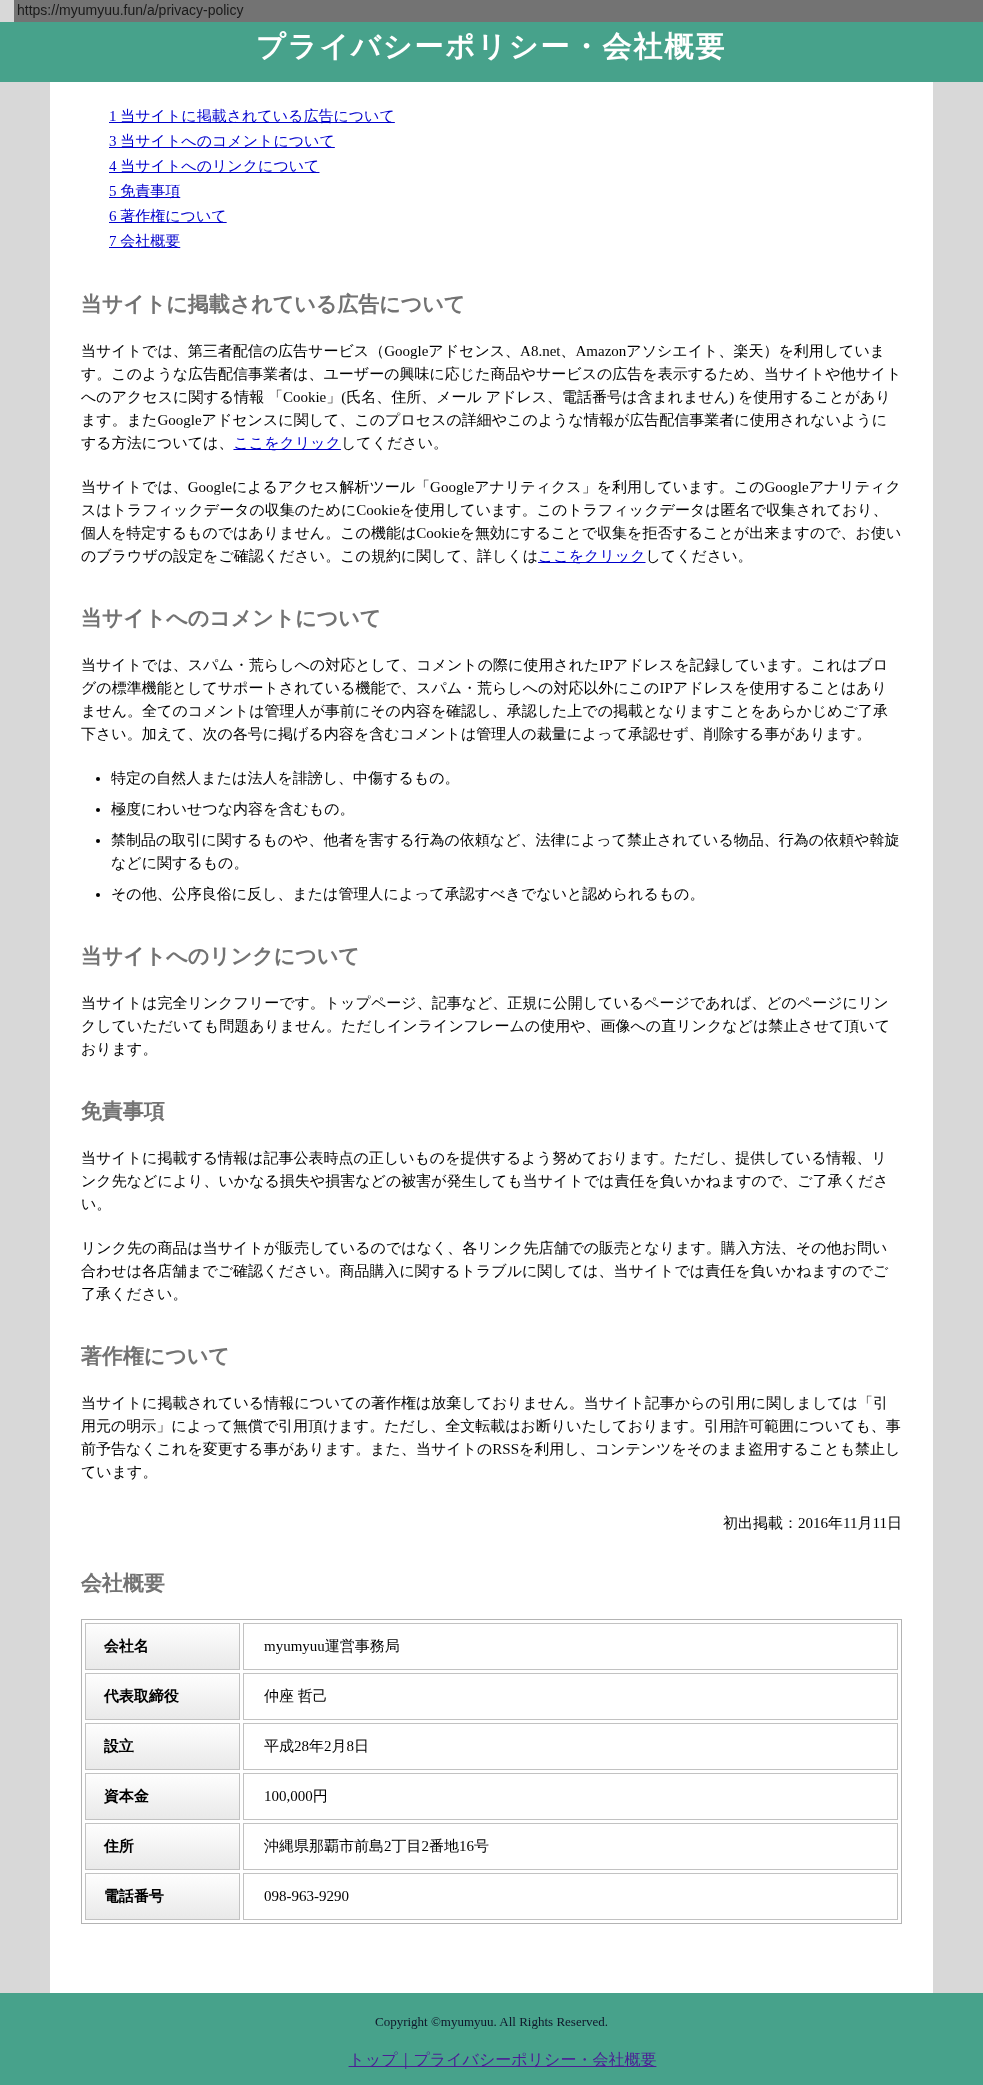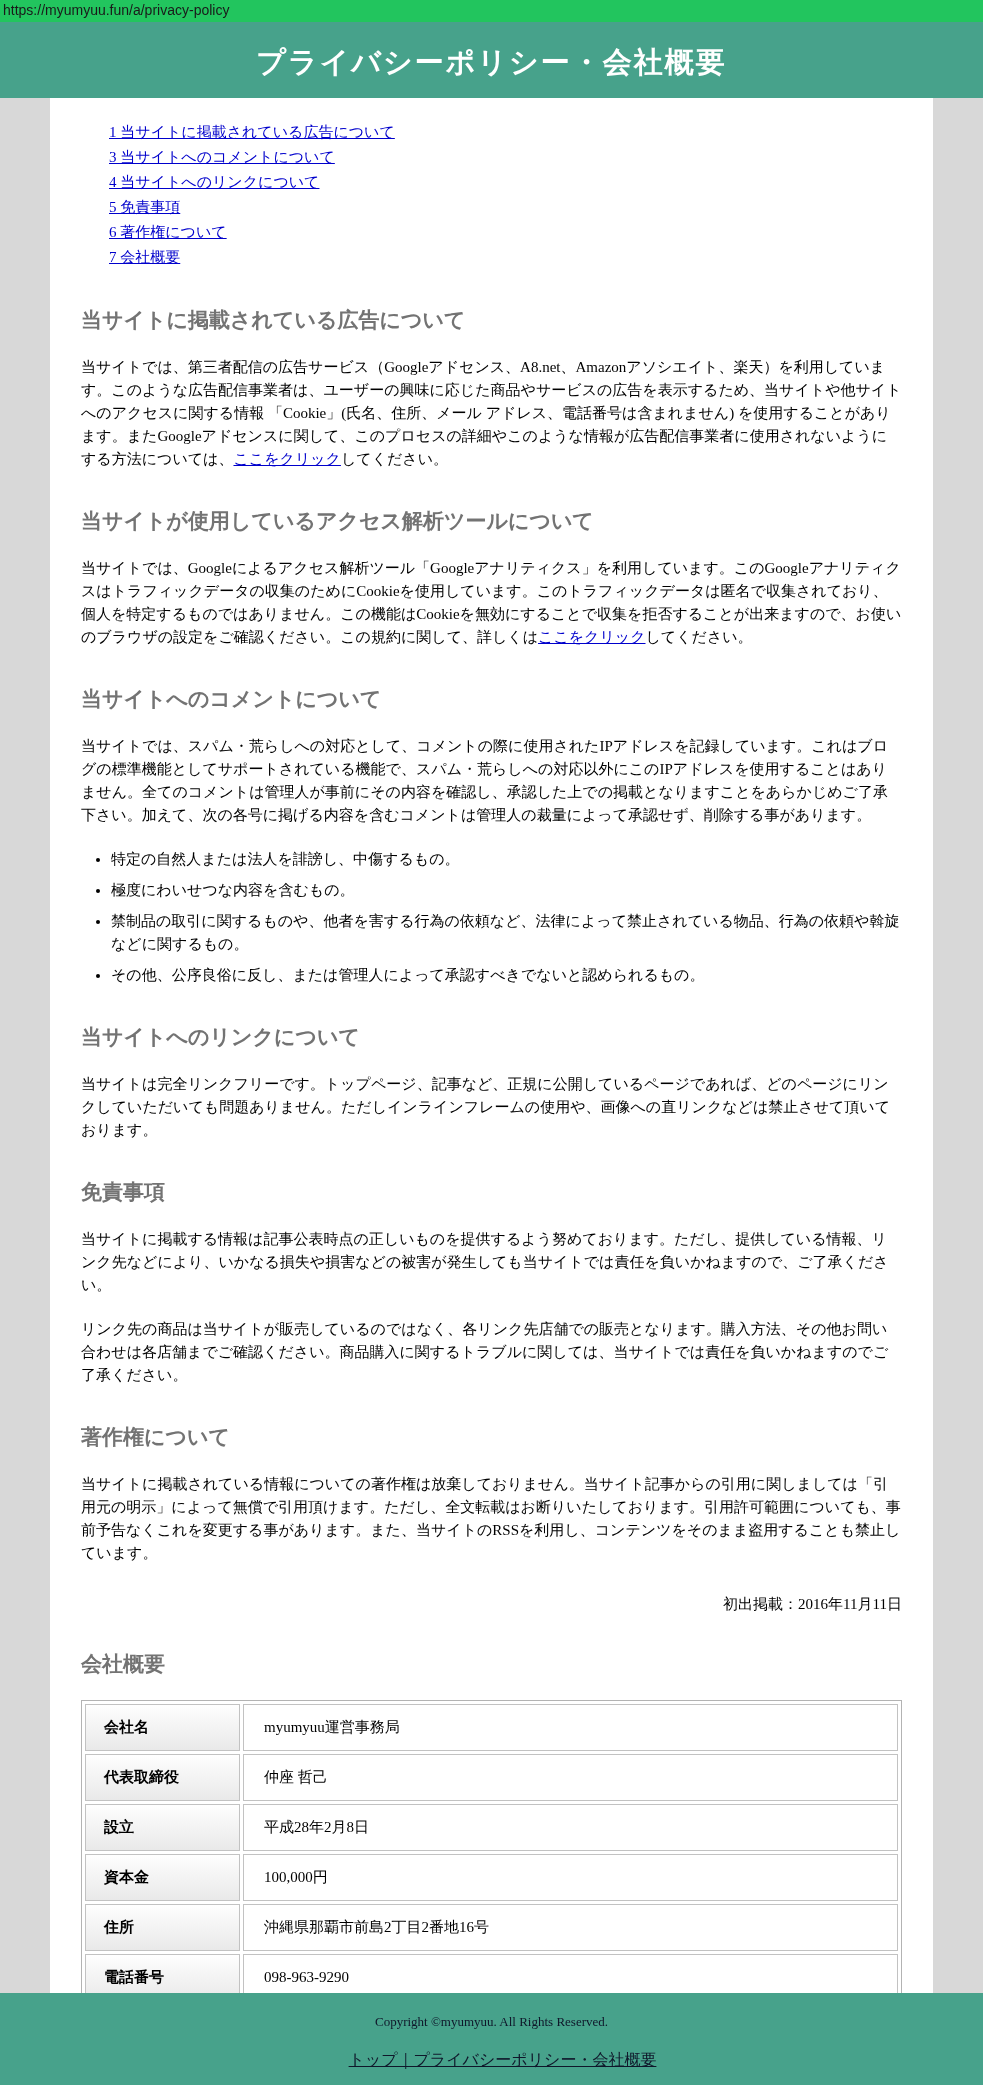--- a/index.html
+++ b/index.html
@@ -6,33 +6,34 @@
     margin: 0; padding: 0;
     width: 983px; height: 2085px;
     background: #d8d8d8;
     font-family: "Liberation Serif", "DejaVu Serif", serif;
     color: #000;
   }
   body { display: flex; flex-direction: column; }
 
   
   .urlbar {
-    background: #22c55e;
+    background: #737373;
     padding: 3px 4px 4px 3px;
     font-family: "Liberation Sans", "DejaVu Sans", sans-serif;
     font-size: 14px;
     color: #1a1a1a;
     line-height: 15px;
+    margin-left: 14px;
   }
 
   
   .site-header {
     background: #47a28b;
     text-align: center;
-    padding: 21px 0 15px;
+    padding: 5px 0 15px;
   }
   .site-header h1 {
     margin: 0;
     color: #ffffff;
     font-family: "Liberation Sans", "DejaVu Sans", sans-serif;
     font-size: 29px;
     font-weight: bold;
     letter-spacing: 2px;
   }
 
@@ -109,21 +110,21 @@
     background: #47a28b;
     text-align: center;
     padding: 9px 0 14px;
   }
   .site-footer .copy {
     color: #0f172a;
     font-size: 13px;
     margin: 8px 0 17px;
   }
   .site-footer a.footer-nav {
-    color: #0f172a;
+    color: #4c1d95;
     font-family: "Liberation Sans", "DejaVu Sans", sans-serif;
     font-size: 16px;
     margin-left: 22px;
   }
 </style>
 </head>
 <body>
 
 <div class="urlbar">
   <span>https://myumyuu.fun/a/privacy-policy</span>
@@ -144,21 +145,20 @@
       <a href="#">6 著作権について</a>
       <a href="#">7 会社概要</a>
     </nav>
 
     <section>
       <h2>当サイトに掲載されている広告について</h2>
       <p><span>当サイトでは、第三者配信の広告サービス（Googleアドセンス、A8.net、Amazonアソシエイト、楽天）を利用しています。このような広告配信事業者は、ユーザーの興味に応じた商品やサービスの広告を表示するため、当サイトや他サイトへのアクセスに関する情報 「Cookie」(氏名、住所、メール アドレス、電話番号は含まれません) を使用することがあります。またGoogleアドセンスに関して、このプロセスの詳細やこのような情報が広告配信事業者に使用されないようにする方法については、</span><a href="#">ここをクリック</a><span>してください。</span></p>
     </section>
 
     <section>
-      <h2>当サイトが使用しているアクセス解析ツールについて</h2>
       <p><span>当サイトでは、Googleによるアクセス解析ツール「Googleアナリティクス」を利用しています。このGoogleアナリティクスはトラフィックデータの収集のためにCookieを使用しています。このトラフィックデータは匿名で収集されており、個人を特定するものではありません。この機能はCookieを無効にすることで収集を拒否することが出来ますので、お使いのブラウザの設定をご確認ください。この規約に関して、詳しくは</span><a href="#">ここをクリック</a><span>してください。</span></p>
     </section>
 
     <section>
       <h2>当サイトへのコメントについて</h2>
       <p>当サイトでは、スパム・荒らしへの対応として、コメントの際に使用されたIPアドレスを記録しています。これはブログの標準機能としてサポートされている機能で、スパム・荒らしへの対応以外にこのIPアドレスを使用することはありません。全てのコメントは管理人が事前にその内容を確認し、承認した上での掲載となりますことをあらかじめご了承下さい。加えて、次の各号に掲げる内容を含むコメントは管理人の裁量によって承認せず、削除する事があります。</p>
       <ul class="policy-list">
         <li>特定の自然人または法人を誹謗し、中傷するもの。</li>
         <li>極度にわいせつな内容を含むもの。</li>
         <li>禁制品の取引に関するものや、他者を害する行為の依頼など、法律によって禁止されている物品、行為の依頼や斡旋などに関するもの。</li>

